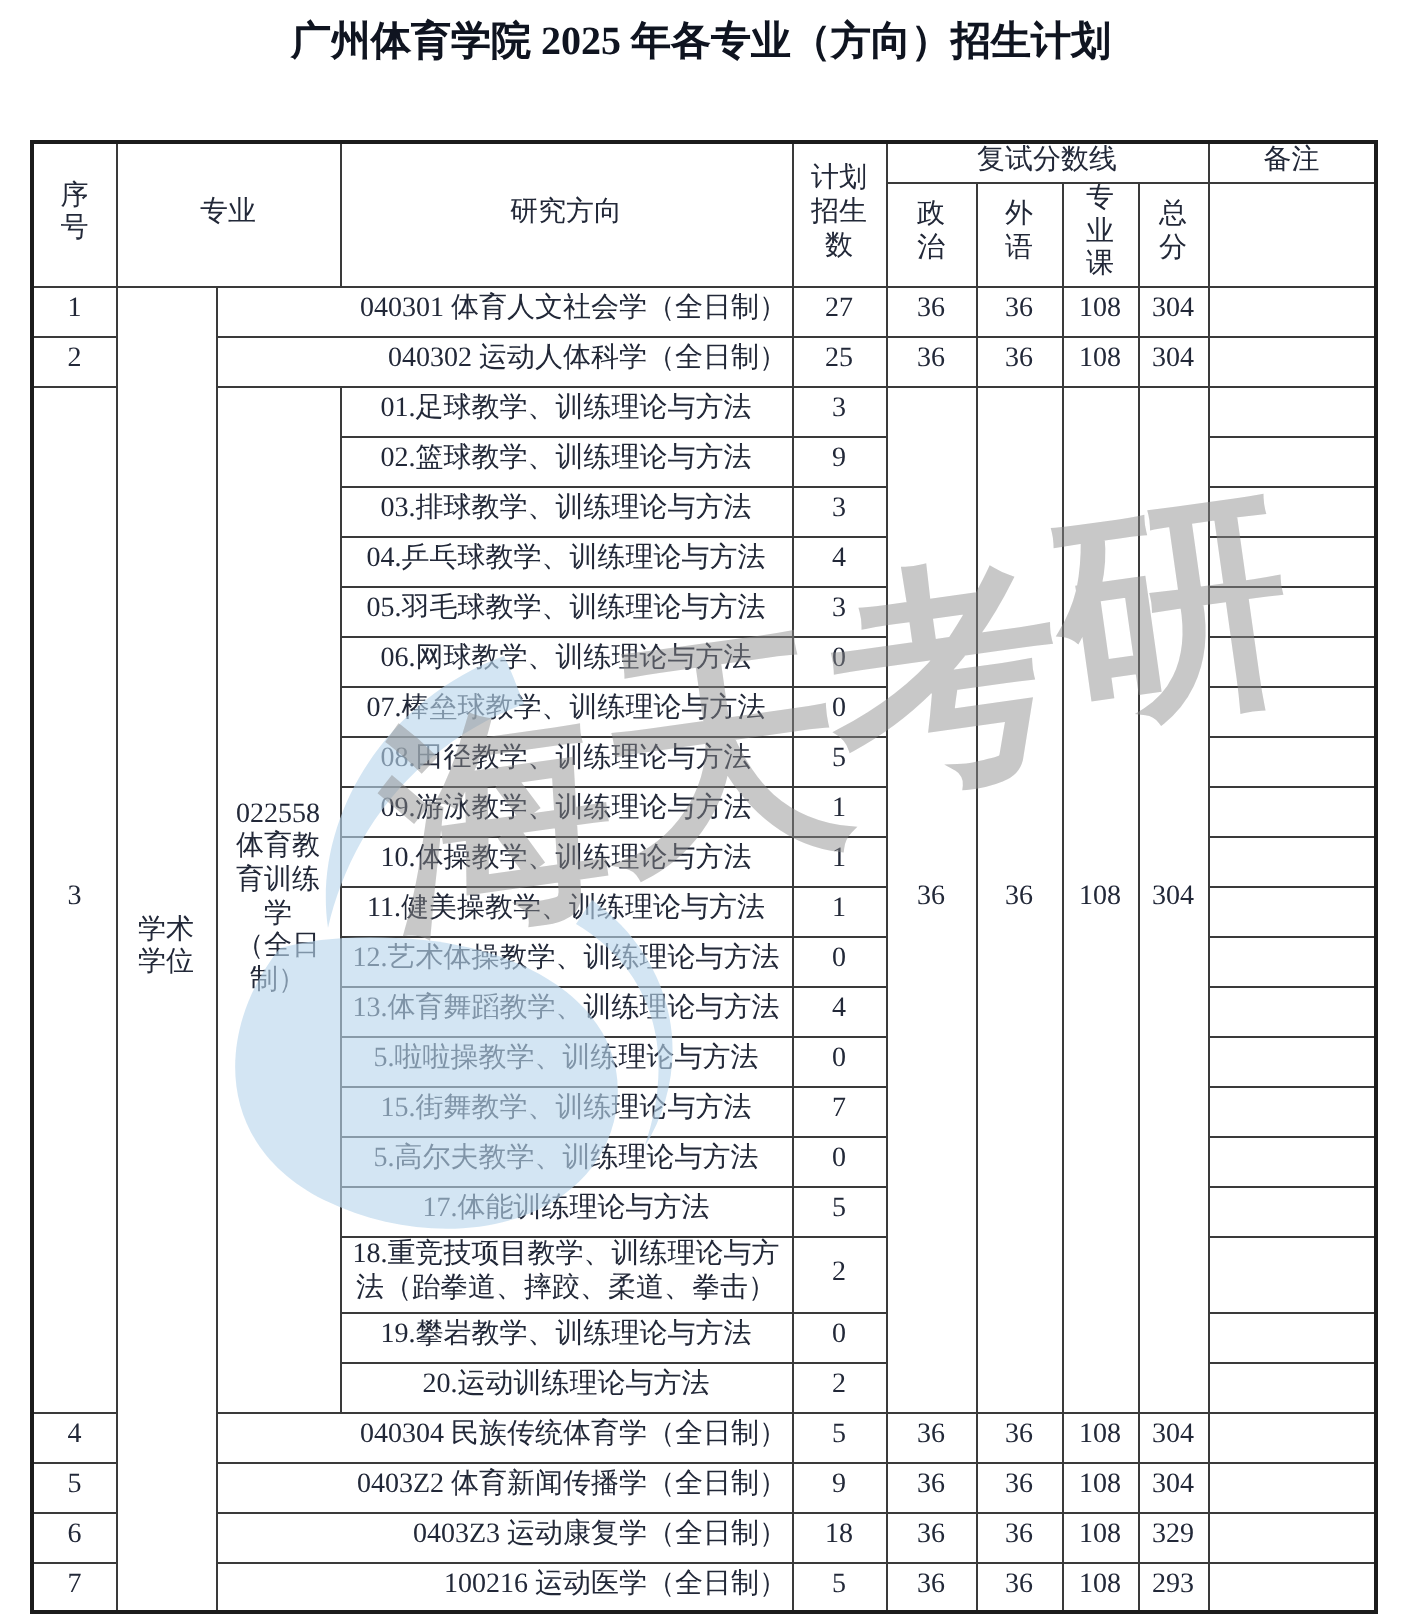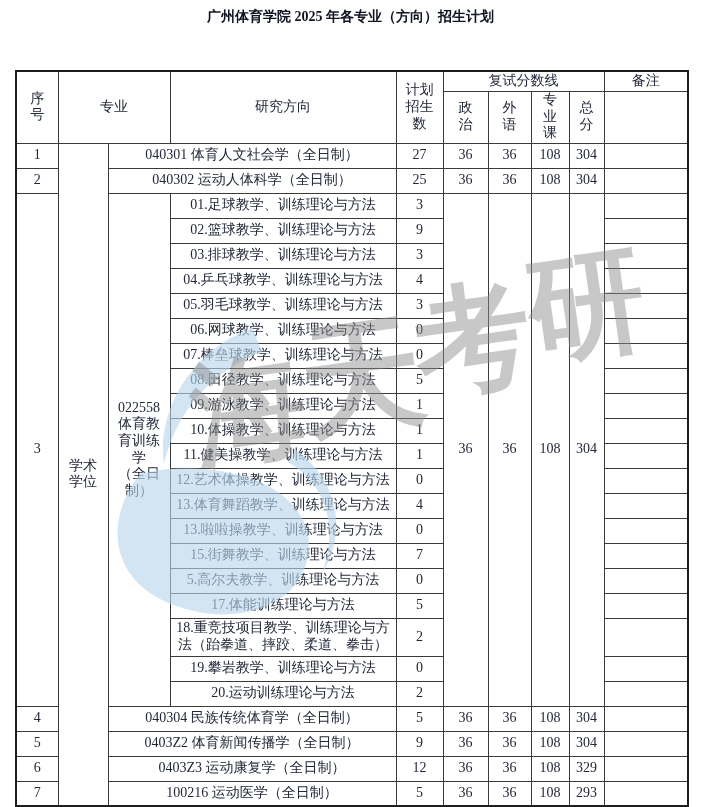--- a/index.html
+++ b/index.html
@@ -3,39 +3,39 @@
 <meta charset="utf-8">
 <style>
   * { box-sizing: border-box; }
   html, body { margin:0; padding:0; }
   body {
     width:701px; height:807px; background:#ffffff; position:relative; overflow:hidden;
     font-family:"Liberation Serif","DejaVu Serif",serif; color:#222838;
   }
   .title {
     position:absolute; top:7px; left:0; width:701px; text-align:center;
-    font-weight:bold; font-size:14px; line-height:1.42; color:#0f1420; z-index:1;
+    font-weight:bold; font-size:20px; line-height:1.42; color:#0f1420; z-index:1;
   }
   table.main {
     position:absolute; left:15px; top:70px; width:672px;
     border-collapse:collapse; table-layout:fixed; z-index:1;
     border:2px solid #1c1c1c;
   }
   table.main td {
     border:1px solid #3a3a3a; padding:0 2px; font-size:14px;
     vertical-align:middle; overflow:hidden; line-height:1.18;
   }
   tr.h1 { height:20px; }
   tr.h2 { height:52px; }
   tr.r25 { height:25px; }
   tr.r38 { height:38px; }
   .c { text-align:center; }
   .pre { white-space:pre-line; }
   .dir { text-align:center; padding-left:6px; }
-  .major { text-align:center; padding-left:7px; }
+  .major { text-align:right; padding-left:7px; }
   .major-sub { font-size:13.5px; line-height:1.28; text-align:center; }
   .hdr { text-align:center; font-size:14px; }
   
   .wm { position:absolute; left:0; top:0; width:701px; height:807px; z-index:2; pointer-events:none; }
   .wm-char {
     position:absolute; font-weight:bold; color:rgba(141,141,141,0.48);
     font-family:"DejaVu Serif","Liberation Serif",serif;
     transform:rotate(-8deg); line-height:1;
   }
   .wm-c0 { left:192px; top:352px; font-size:114px; }
@@ -184,21 +184,21 @@
     <td class="dir">12.艺术体操教学、训练理论与方法</td>
     <td class="c">0</td>
     <td></td>
   </tr>
   <tr class="r25">
     <td class="dir">13.体育舞蹈教学、训练理论与方法</td>
     <td class="c">4</td>
     <td></td>
   </tr>
   <tr class="r25">
-    <td class="dir">13.啦啦操教学、训练理论与方法</td>
+    <td class="dir">5.啦啦操教学、训练理论与方法</td>
     <td class="c">0</td>
     <td></td>
   </tr>
   <tr class="r25">
     <td class="dir">15.街舞教学、训练理论与方法</td>
     <td class="c">7</td>
     <td></td>
   </tr>
   <tr class="r25">
     <td class="dir">5.高尔夫教学、训练理论与方法</td>
@@ -242,21 +242,21 @@
     <td class="c">9</td>
     <td class="c">36</td>
     <td class="c">36</td>
     <td class="c">108</td>
     <td class="c">304</td>
     <td></td>
   </tr>
   <tr class="r25">
     <td class="c">6</td>
     <td class="major" colspan="2">0403Z3 运动康复学（全日制）</td>
-    <td class="c">12</td>
+    <td class="c">18</td>
     <td class="c">36</td>
     <td class="c">36</td>
     <td class="c">108</td>
     <td class="c">329</td>
     <td></td>
   </tr>
   <tr class="r25">
     <td class="c">7</td>
     <td class="major" colspan="2">100216 运动医学（全日制）</td>
     <td class="c">5</td>

